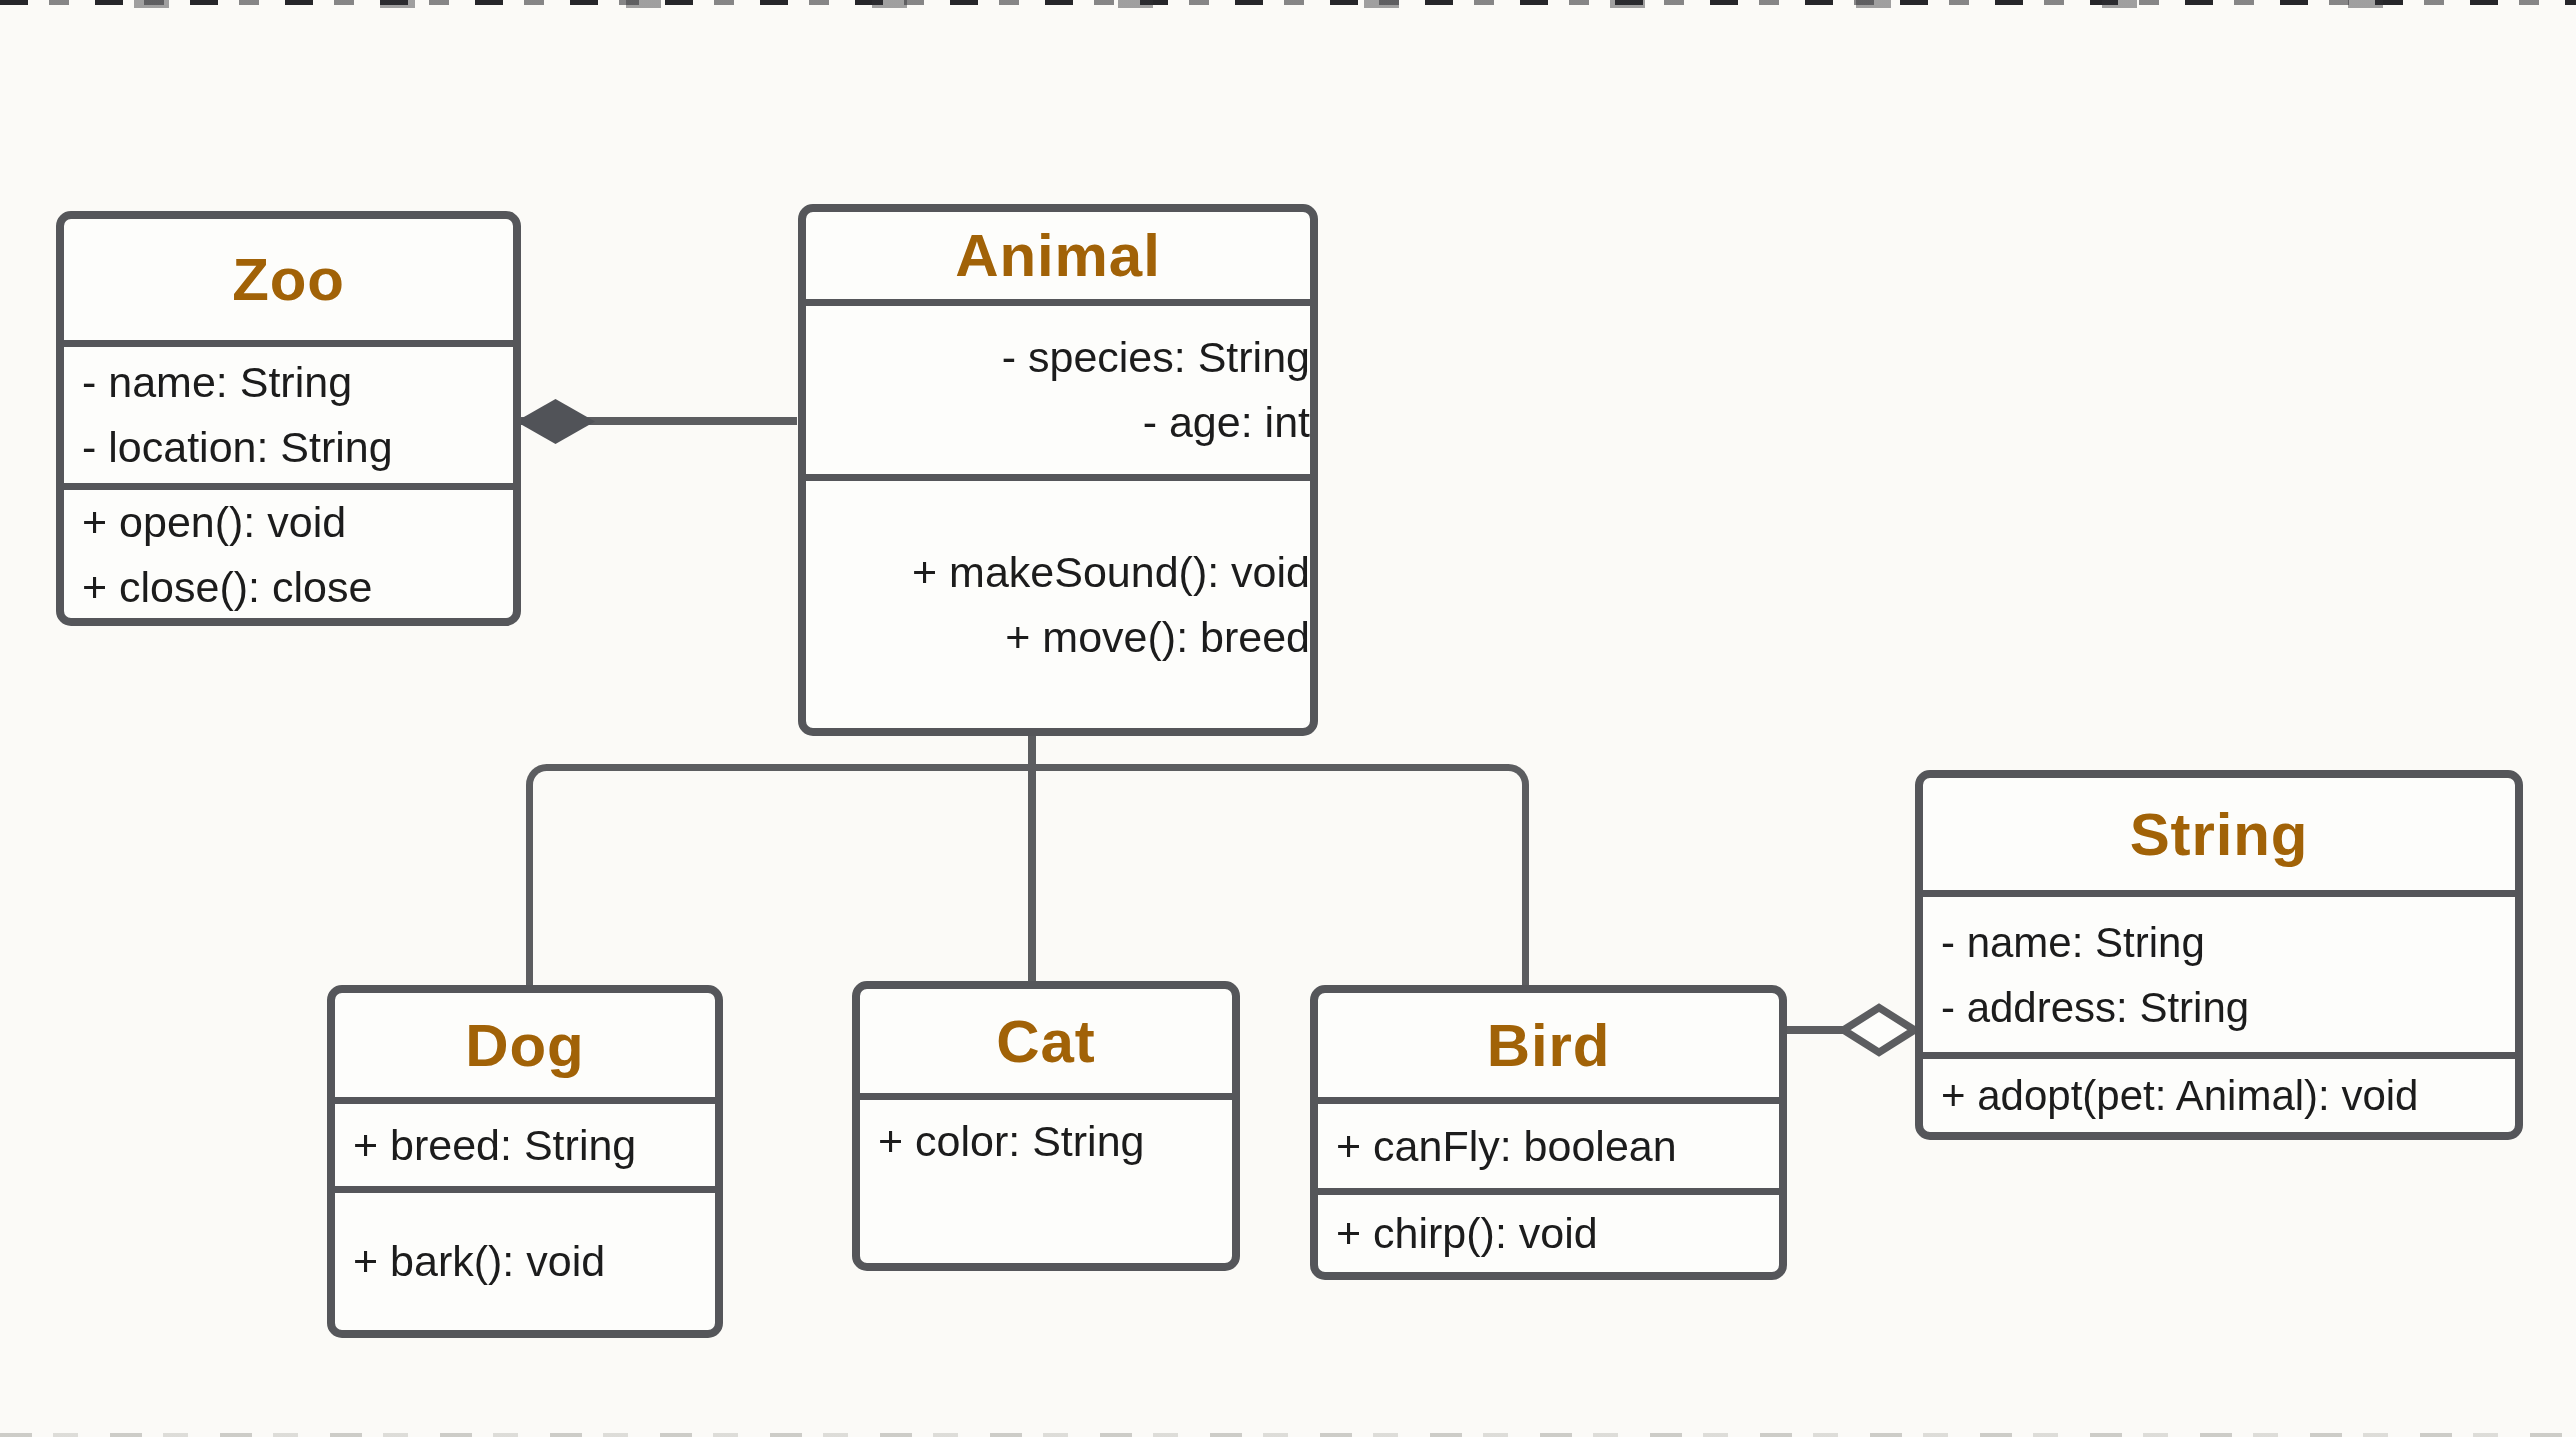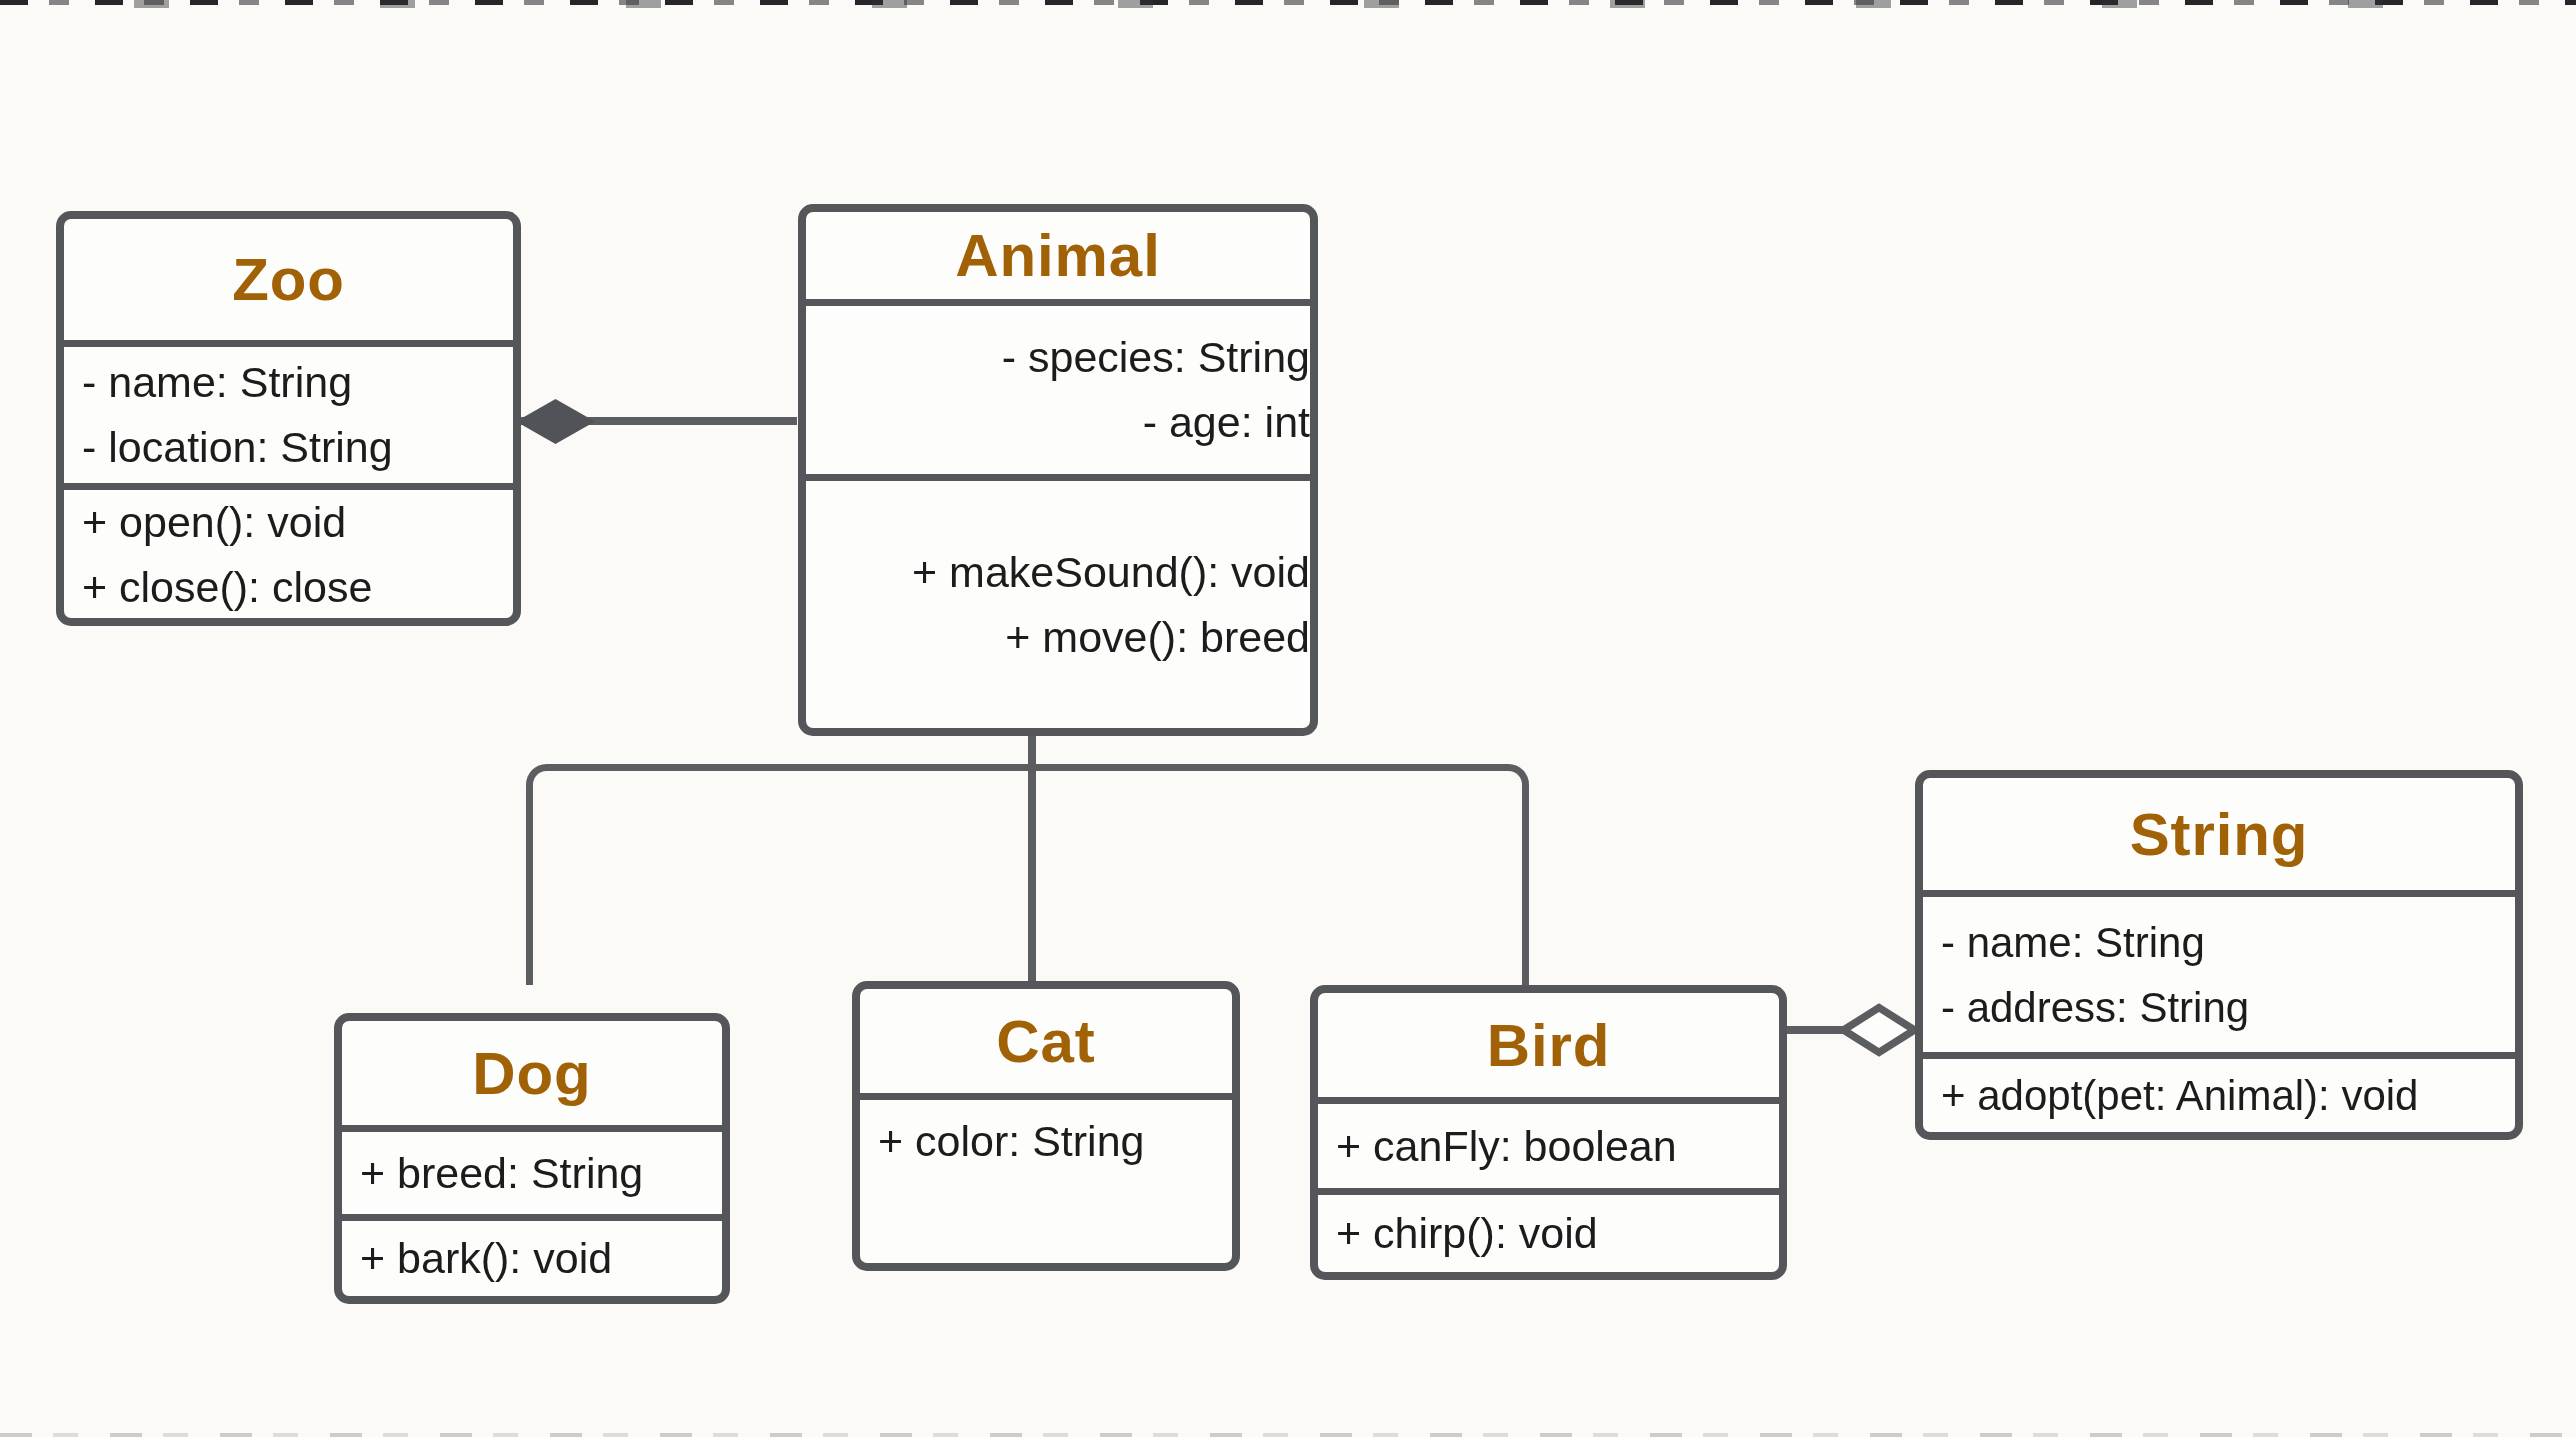--- a/index.html
+++ b/index.html
@@ -18,21 +18,21 @@
   .sec + .sec{border-top:7.5px solid #55565a;}
   .sec.title{
     align-items:center;font-weight:bold;font-size:60px;color:#a16207;
     letter-spacing:0.9px;
   }
   .member{
     font-size:43px;color:#1c1c1c;padding-left:18px;line-height:65px;white-space:nowrap;
   }
   #class-zoo   {left:56px;  top:211px;  width:465px; height:415px; grid-template-rows:121px 143px 1fr;}
   #class-animal{left:798px; top:204px;  width:520px; height:532px; grid-template-rows:87px 175px 1fr;text-align:right;}
-  #class-dog   {left:334px; top:985px; width:396px; height:291px; grid-template-rows:104px 89px 1fr;margin-top:28px;}
+  #class-dog   {left:327px; top:985px; width:396px; height:353px; grid-template-rows:104px 89px 1fr;}
   #class-cat   {left:852px; top:981px; width:388px; height:290px; grid-template-rows:104px 89px 1fr;}
   #class-bird  {left:1310px;top:985px; width:477px; height:295px; grid-template-rows:104px 91px 1fr;}
   #class-owner {left:1915px;top:770px;  width:608px; height:370px; grid-template-rows:112px 162px 1fr;}
   #class-owner .member{font-size:42px;}
 
   
   .h-line,.v-line{position:absolute;background:#5c5d60;}
   #comp-line{left:521px;top:417px;width:276px;height:7.5px;}
   #comp-diamond{
     position:absolute;left:516px;top:399px;width:79px;height:45px;background:#515358;

